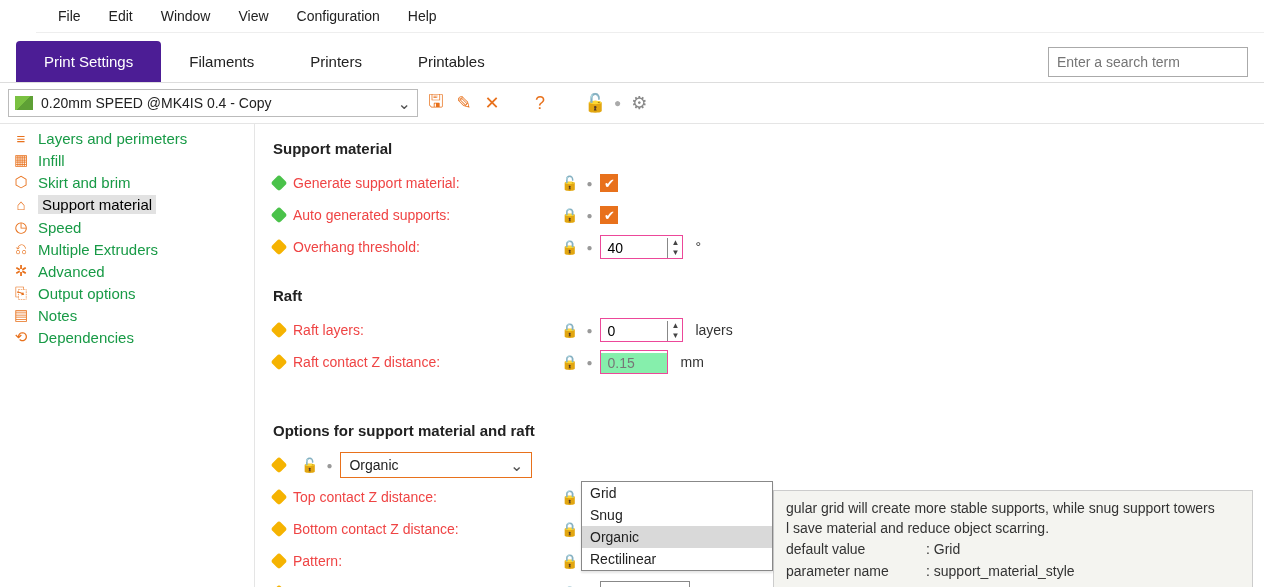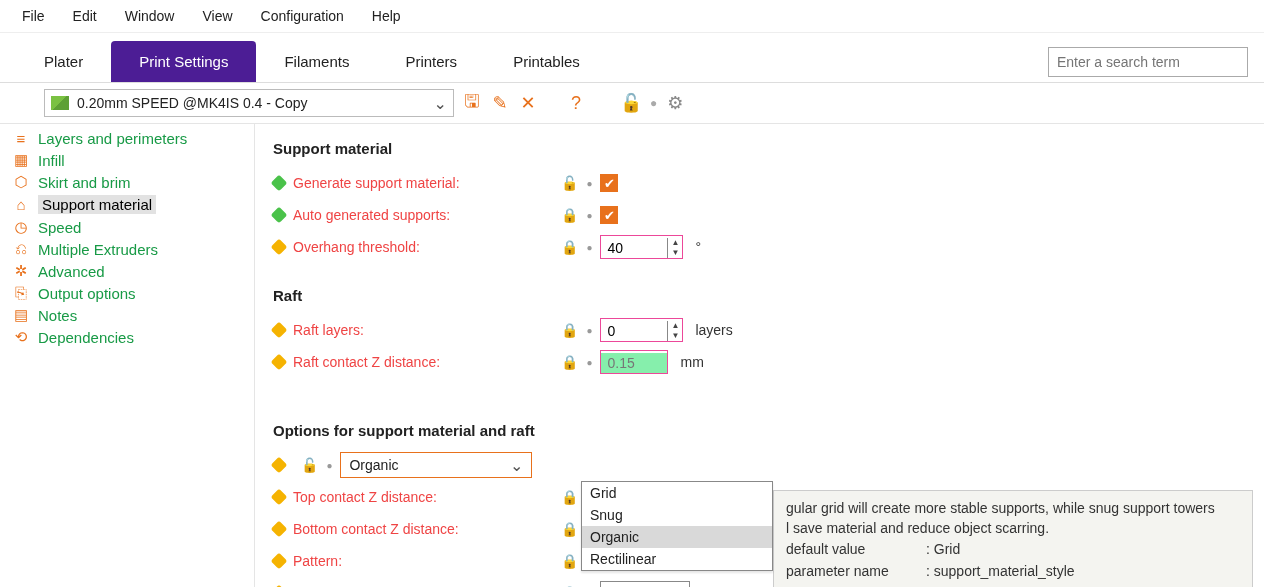--- a/index.html
+++ b/index.html
@@ -1,26 +1,26 @@
 <!DOCTYPE html>
 <html><head>
 <meta charset="utf-8">
 <style>
   * { box-sizing: border-box; }
   html, body { margin: 0; padding: 0; font-family: "Segoe UI", Arial, sans-serif; font-size: 14px; color: #222; background: #fff; }
   .app { width: 1264px; height: 587px; position: relative; overflow: hidden; background: #fff; }
-  .menubar { display: flex; gap: 0; padding: 4px 8px; border-bottom: 1px solid #eee; }
+  .menubar { display: flex; gap: 0; padding: 4px 8px; border-bottom: 1px solid #eee; margin-left: 36px; }
   .menubar .mitem { padding: 4px 14px; cursor: default; }
   .tabbar { display: flex; align-items: center; padding: 8px 16px 0 16px; gap: 0; border-bottom: 1px solid #ddd; }
   .tab { padding: 12px 28px; font-size: 15px; cursor: default; }
   .tab.active { background: #4c1d95; color: #fff; border-radius: 4px 4px 0 0; }
   .search-wrap { margin-left: auto; }
   .search-input { width: 200px; height: 30px; border: 1px solid #aaa; padding: 4px 8px; font-size: 14px; }
   .toolbar { display: flex; align-items: center; gap: 8px; padding: 6px 8px; border-bottom: 1px solid #e5e5e5; }
-  .profile-select { display: flex; align-items: center; border: 1px solid #bbb; background: #fff; height: 28px; width: 410px; padding: 0 6px; justify-content: space-between; margin-left: 36px; }
+  .profile-select { display: flex; align-items: center; border: 1px solid #bbb; background: #fff; height: 28px; width: 410px; padding: 0 6px; justify-content: space-between; }
   .profile-select .swatch { width: 18px; height: 14px; background: linear-gradient(135deg,#7ac142 50%, #5ea035 50%); margin-right: 8px; }
   .profile-select .label { flex: 1; }
   .chev-down::before { content: "⌄"; font-size: 16px; color: #555; }
   .tb-icon { width: 20px; height: 20px; display: inline-flex; align-items: center; justify-content: center; font-size: 18px; }
   .orange { color: #e8711c; }
   .grey { color: #888; }
   .dot-grey { color: #aaa; font-size: 12px; }
 
   .body { display: flex; height: calc(100% - 108px); }
   .sidebar { width: 255px; border-right: 1px solid #e5e5e5; padding: 4px 0; overflow: hidden; }
@@ -66,21 +66,20 @@
 <div class="menubar">
   <div class="mitem">File</div>
   <div class="mitem">Edit</div>
   <div class="mitem">Window</div>
   <div class="mitem">View</div>
   <div class="mitem">Configuration</div>
   <div class="mitem">Help</div>
 </div>
 
 <div class="tabbar">
-  <div class="tab">Plater</div>
   <div class="tab active">Print Settings</div>
   <div class="tab">Filaments</div>
   <div class="tab">Printers</div>
   <div class="tab">Printables</div>
   <div class="search-wrap">
     <input class="search-input" placeholder="Enter a search term" style="">
   </div>
 </div>
 
 <div class="toolbar">

